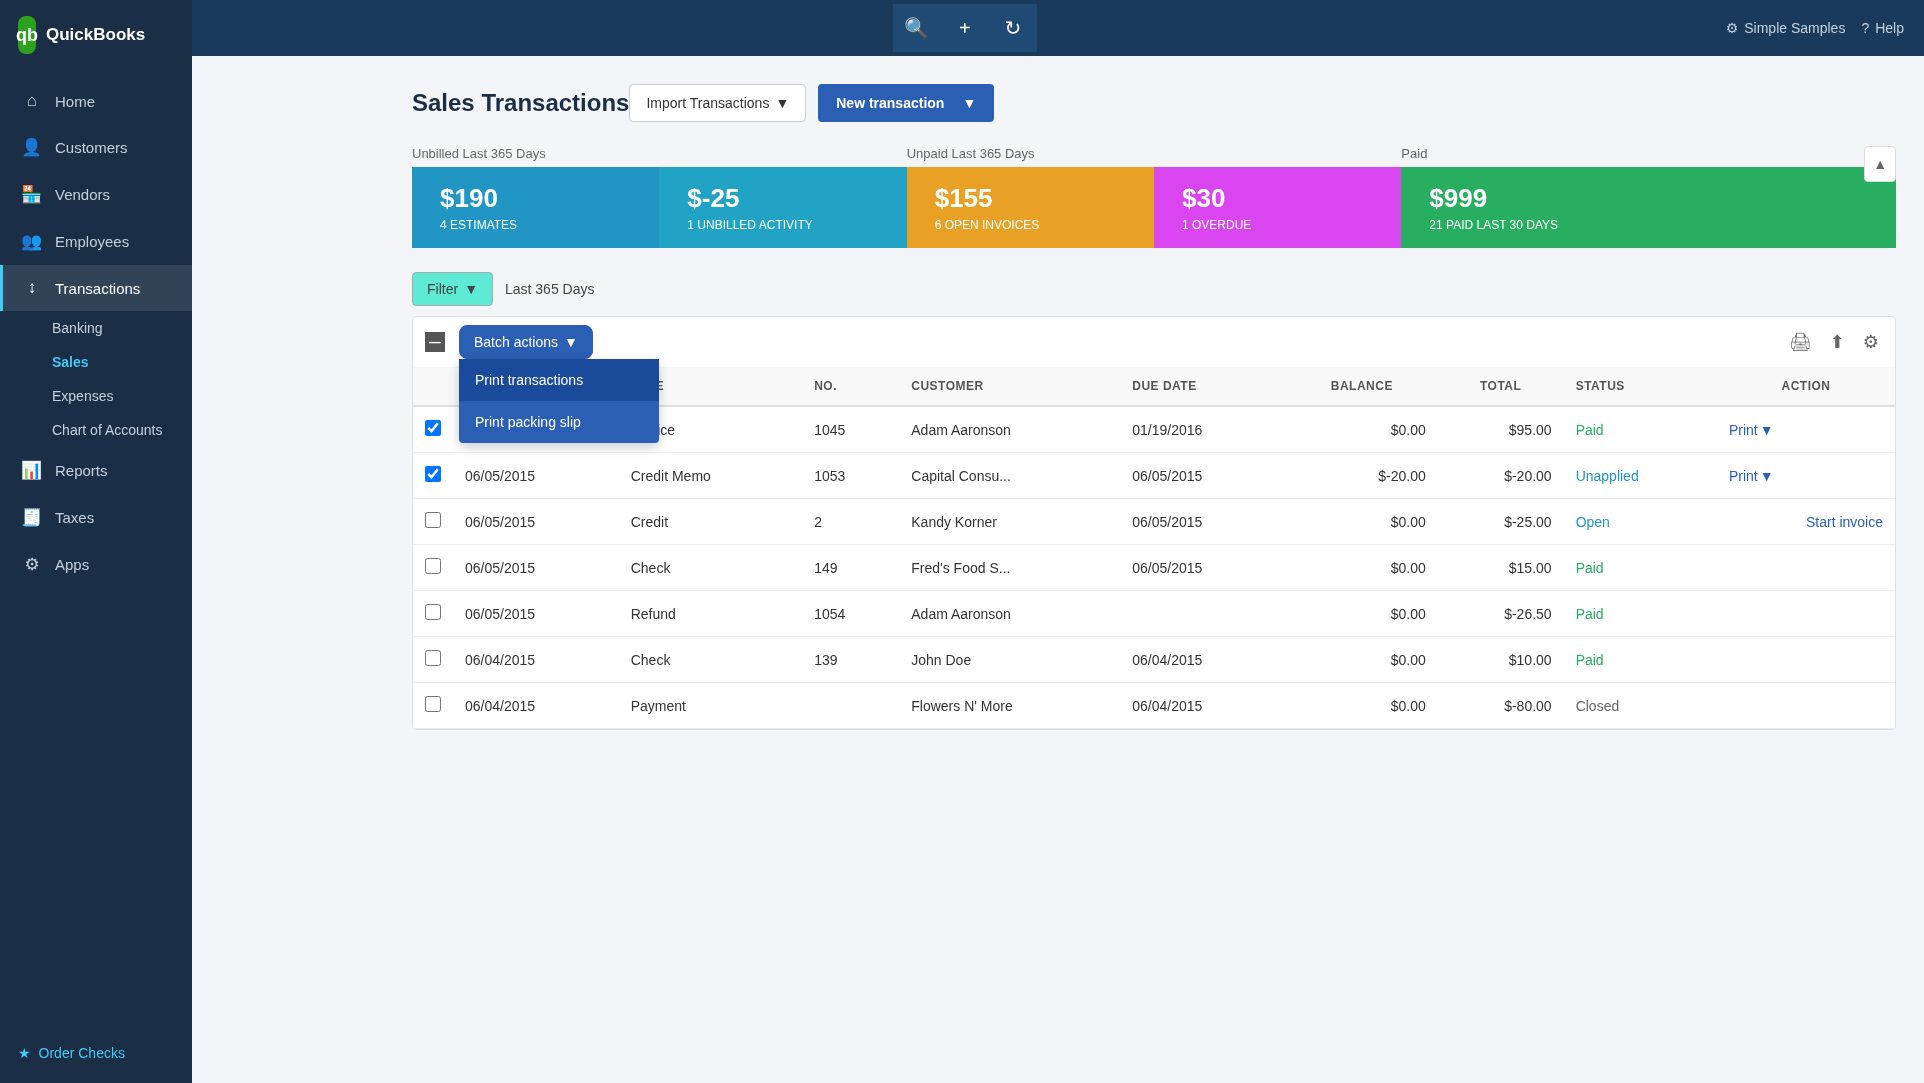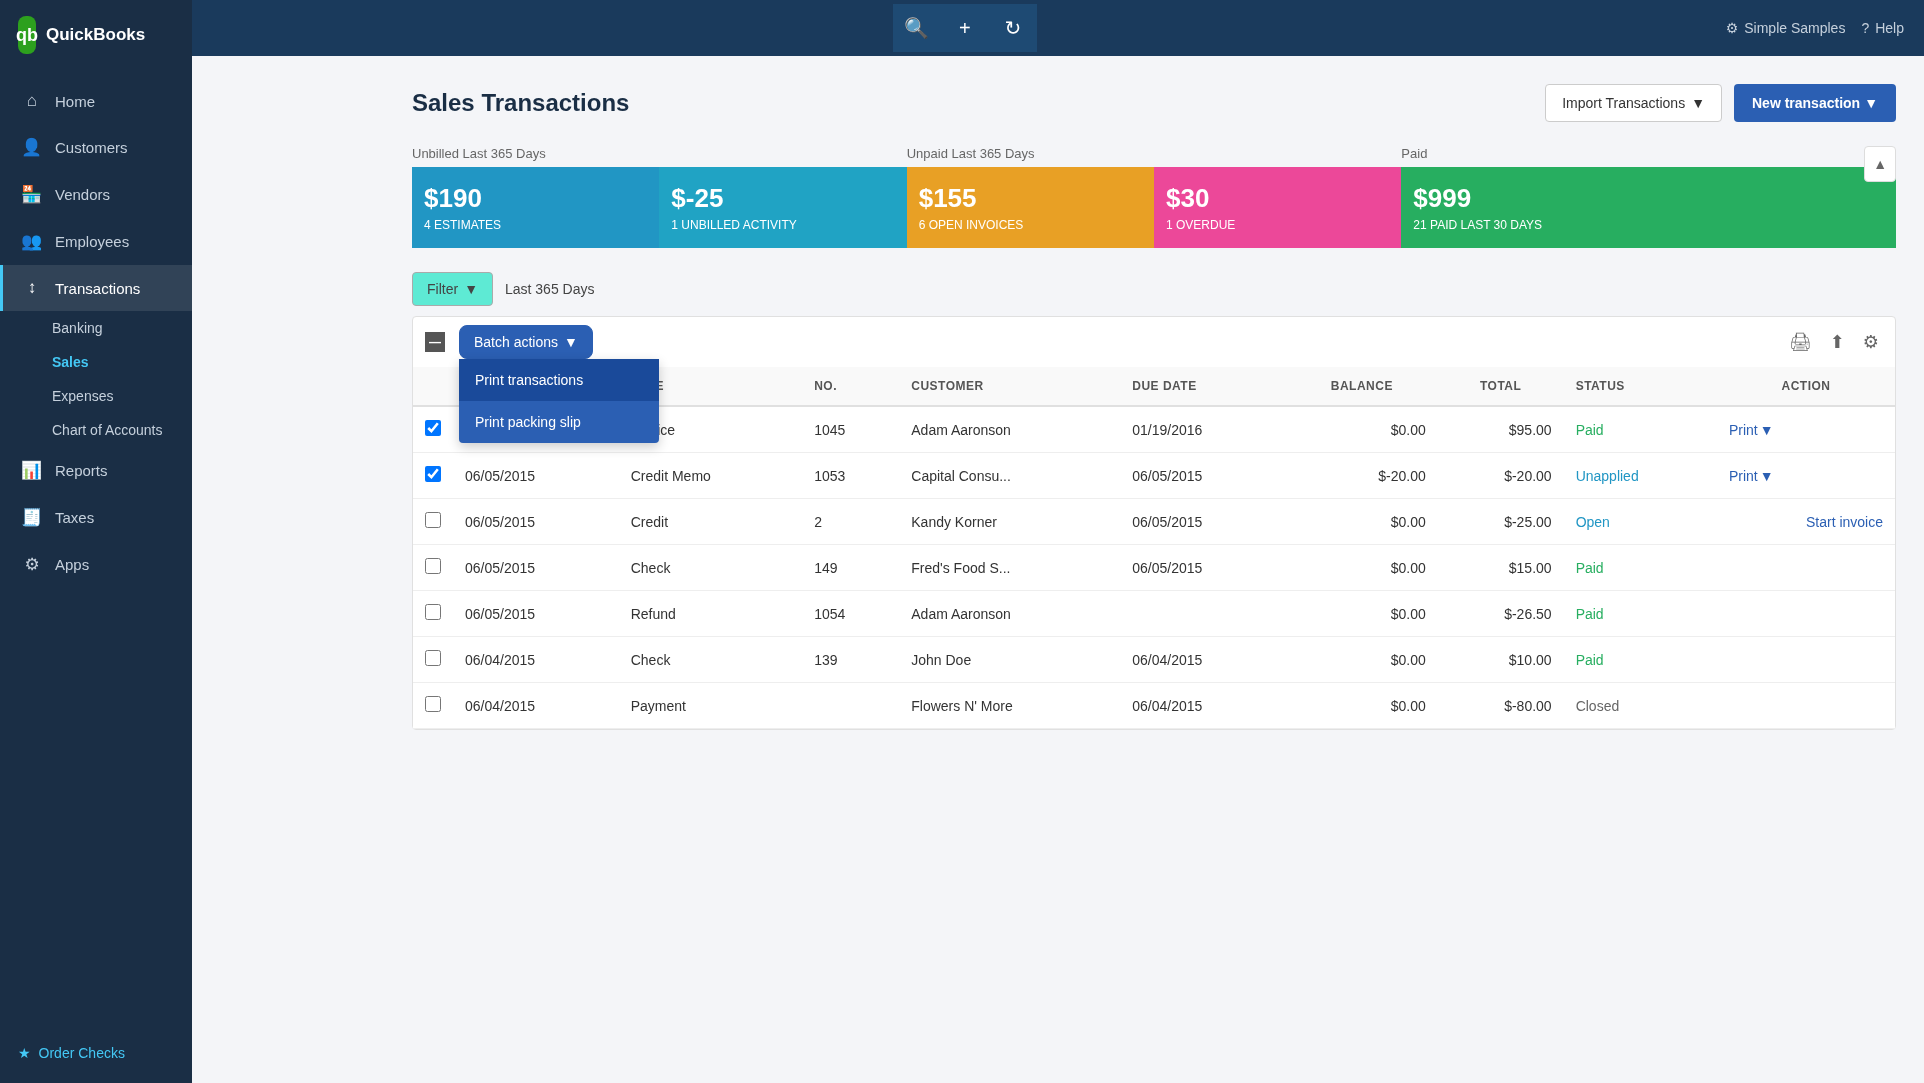--- a/index.html
+++ b/index.html
@@ -93,54 +93,54 @@
     #main {
       margin-left: 192px;
       margin-top: 56px;
       flex: 1;
       padding: 28px 28px 20px 28px;
       overflow-y: auto;
       background: #f4f5f8;
     }
 
     .page-header {
-      display: flex; align-items: center; justify-content: space-between;
+      display: flex; align-items: center; justify-content: flex-start;
       margin-bottom: 24px;
     }
     .page-title { font-size: 24px; font-weight: 600; color: #1a2e45; }
 
     .header-actions { display: flex; gap: 12px; }
 
     .btn-import {
       background: #fff; border: 1px solid #ccc;
       padding: 10px 16px; border-radius: 4px;
       cursor: pointer; display: flex; align-items: center; gap: 6px;
       font-size: 14px; color: #333;
     }
     .btn-new-transaction {
       background: #2b5fb3; color: #fff;
       border: none; padding: 10px 18px; border-radius: 4px;
-      cursor: pointer; display: flex; align-items: center; gap: 4px;
+      cursor: pointer; display: flex; align-items: center; gap: 18px;
       font-size: 14px; font-weight: 600;
     }
     .summary-label { font-size: 13px; color: #666; margin-bottom: 6px; }
 
     .card {
-      padding: 16px 12px;
+      padding: 16px 28px;
       color: #fff;
       min-width: 160px;
       flex: 1;
     }
     .card-amount { font-size: 26px; font-weight: 700; }
     .card-sub { font-size: 12px; font-weight: 500; text-transform: uppercase; margin-top: 4px; }
 
     .card-blue { background: #2196c4; }
     .card-cyan { background: #20a3c4; }
     .card-orange { background: #e8a025; }
-    .card-red { background: #ec4899; }
+    .card-red { background: #d946ef; }
     .card-green { background: #27ae60; }
 
     
     .toolbar {
       display: flex; align-items: center; gap: 12px;
       margin-bottom: 0;
       padding-bottom: 10px;
     }
     .btn-filter {
       background: #5eead4; border: 1px solid #aaa;

